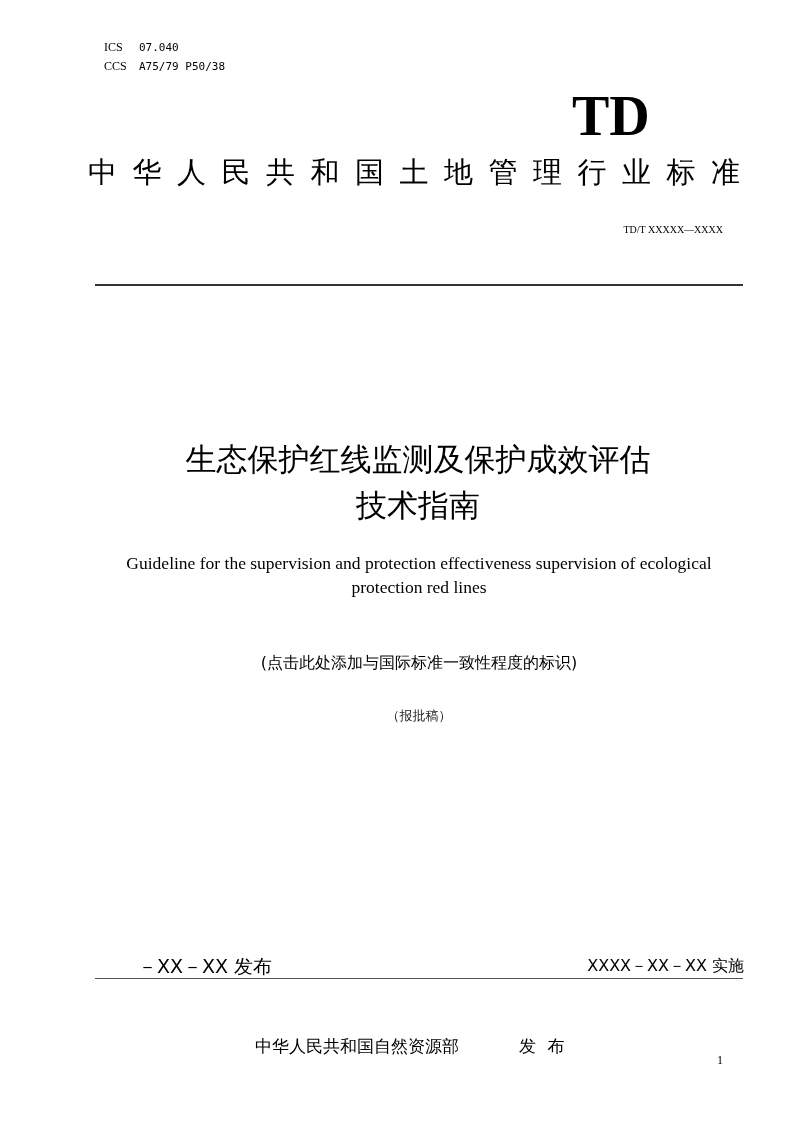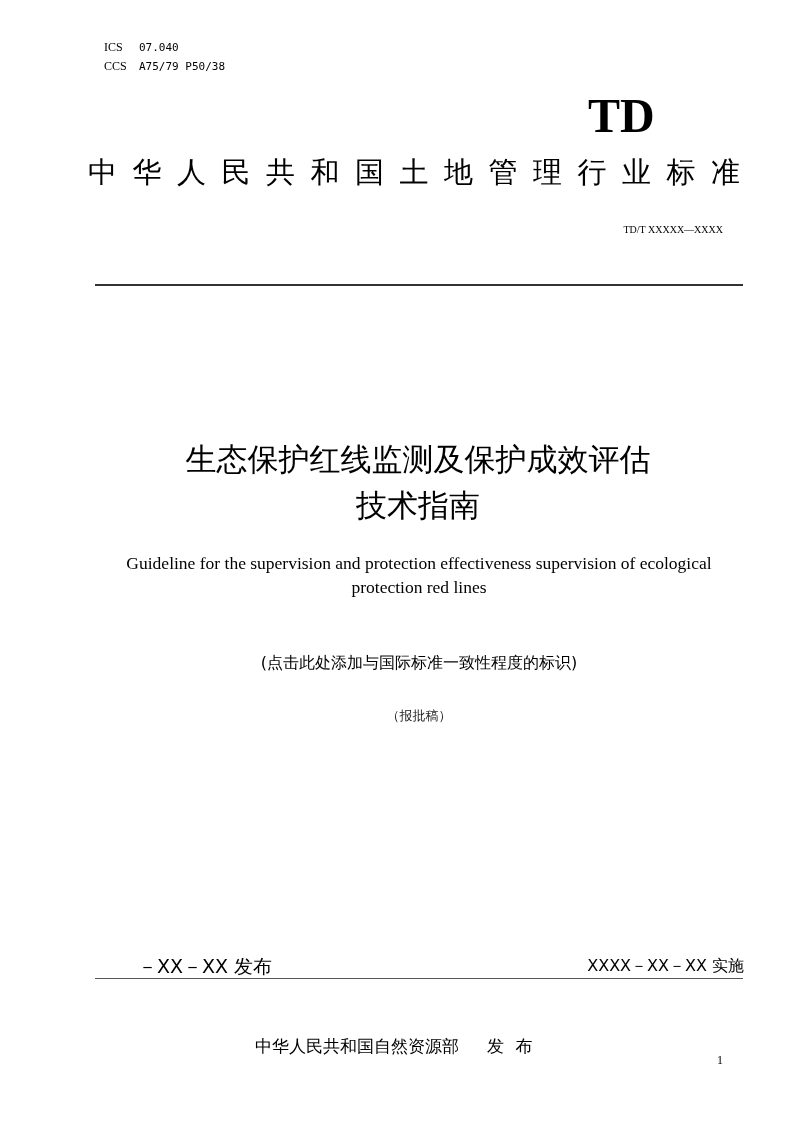--- a/index.html
+++ b/index.html
@@ -1,33 +1,33 @@
 <!DOCTYPE html>
 <html><head>
 <meta charset="utf-8">
 <style>
   html, body { margin: 0; padding: 0; background: #ffffff; }
   body { width: 800px; height: 1132px; position: relative; overflow: hidden; color: #000; }
   .abs { position: absolute; }
   .codes { left: 104px; top: 38px; font-size: 12px; line-height: 19px; }
   .codes .lbl { font-family: "Liberation Serif", serif; display: inline-block; width: 32px; }
   .codes .val { font-family: "DejaVu Sans Mono", monospace; font-size: 11px; }
-  .td-logo { left: 572px; top: 82px; font-family: "Liberation Serif", serif; font-weight: bold; font-size: 48px; line-height: 68px; letter-spacing: 0px; margin-left: 16px; }
+  .td-logo { left: 572px; top: 82px; font-family: "Liberation Serif", serif; font-weight: bold; font-size: 56px; line-height: 68px; letter-spacing: 0px; }
   .std-title { left: 88px; top: 152px; width: 652px; font-family: "DejaVu Sans", sans-serif; font-size: 29px; line-height: 40px; display: flex; justify-content: space-between; }
   .std-number { right: 77px; top: 220px; font-family: Liberation Serif, serif; font-size: 10px; line-height: 20px; }
   .rule-top { left: 95px; top: 284px; width: 648px; height: 0; border-top: 2px solid #333; }
   .doc-title { left: 0; top: 436px; width: 836px; text-align: center; font-family: "DejaVu Sans", sans-serif; font-size: 31px; line-height: 46px; }
   .en-title { left: 95px; top: 551px; width: 648px; text-align: center; font-family: "Liberation Serif", serif; font-size: 17.5px; line-height: 24px; }
   .conformity { left: 0; top: 651px; width: 838px; text-align: center; font-family: "DejaVu Sans", sans-serif; font-size: 16px; line-height: 24px; }
   .draft-stage { left: 0; top: 706px; width: 838px; text-align: center; font-family: "DejaVu Serif", serif; font-size: 13px; line-height: 20px; color: #222; }
   .issue-date { left: 138px; top: 955px; font-family: "DejaVu Sans", sans-serif; font-size: 19px; line-height: 22px; }
   .impl-date { right: 56px; top: 955px; font-family: "DejaVu Sans", sans-serif; font-size: 16px; line-height: 22px; }
   .rule-bottom { left: 95px; top: 978px; width: 648px; height: 0; border-top: 1.5px solid #555; }
   .issuer { left: 255px; top: 1034px; font-family: "DejaVu Sans", sans-serif; font-size: 17px; line-height: 24px; }
-  .issuer .verb { margin-left: 28px; word-spacing: 6px; }
+  .issuer .verb { margin-left: 60px; word-spacing: 6px; }
   .page-num { left: 717px; top: 1052px; font-family: "Liberation Serif", serif; font-size: 12px; line-height: 16px; }
 </style>
 </head>
 <body>
 
 <div class="abs codes">
   <div>
     <span class="lbl">ICS</span>
     <span class="val">07.040</span>
   </div>

